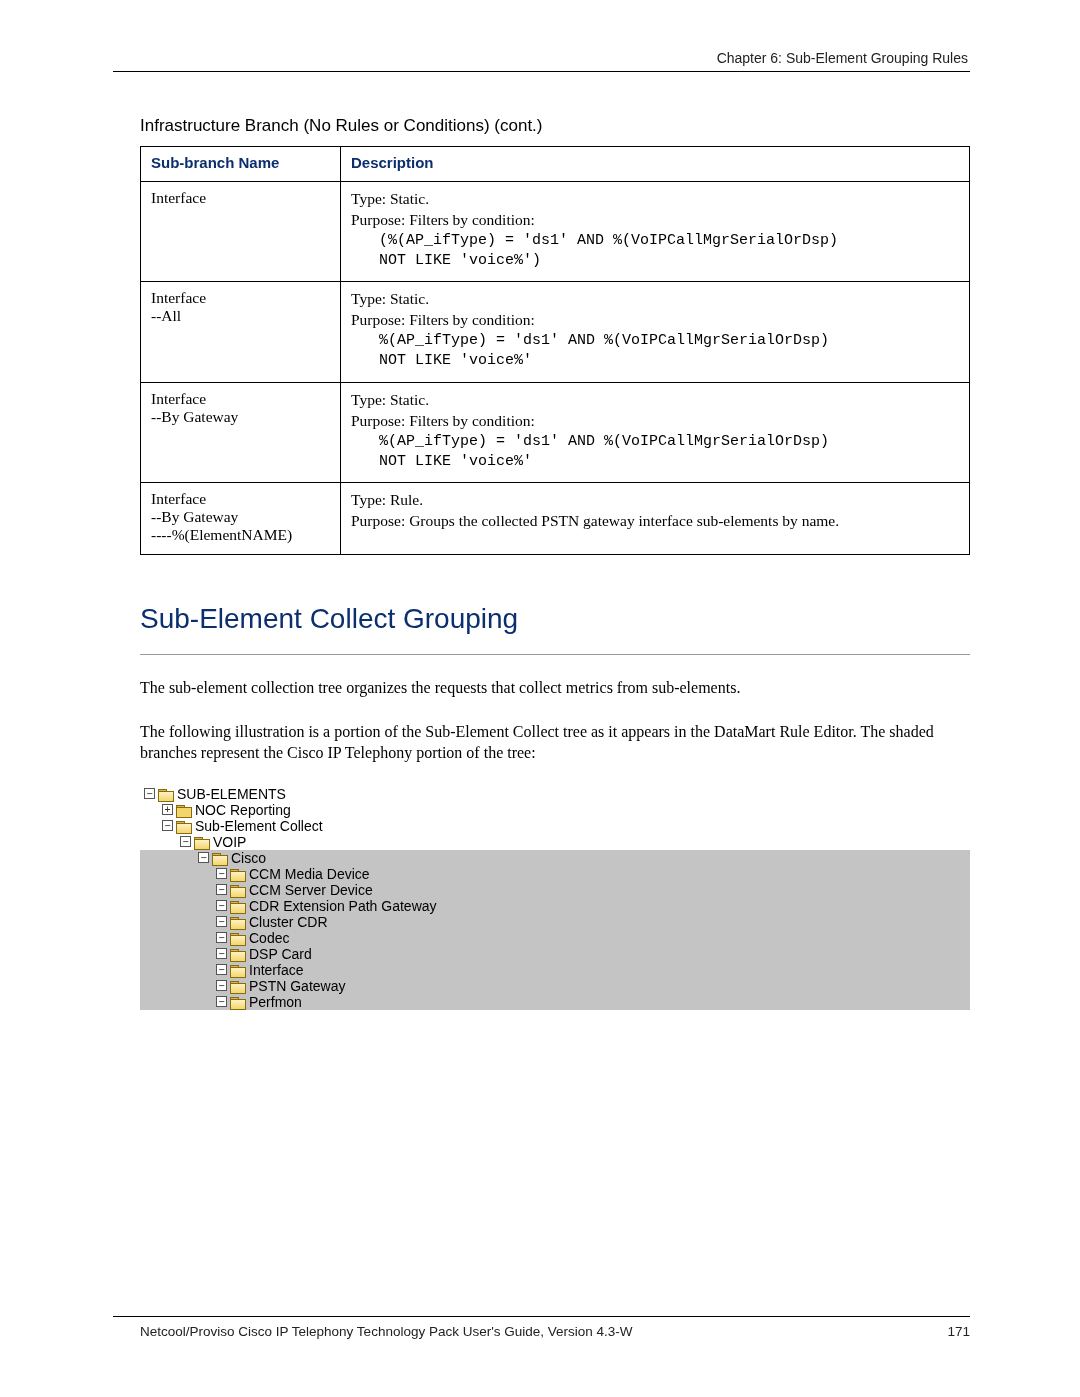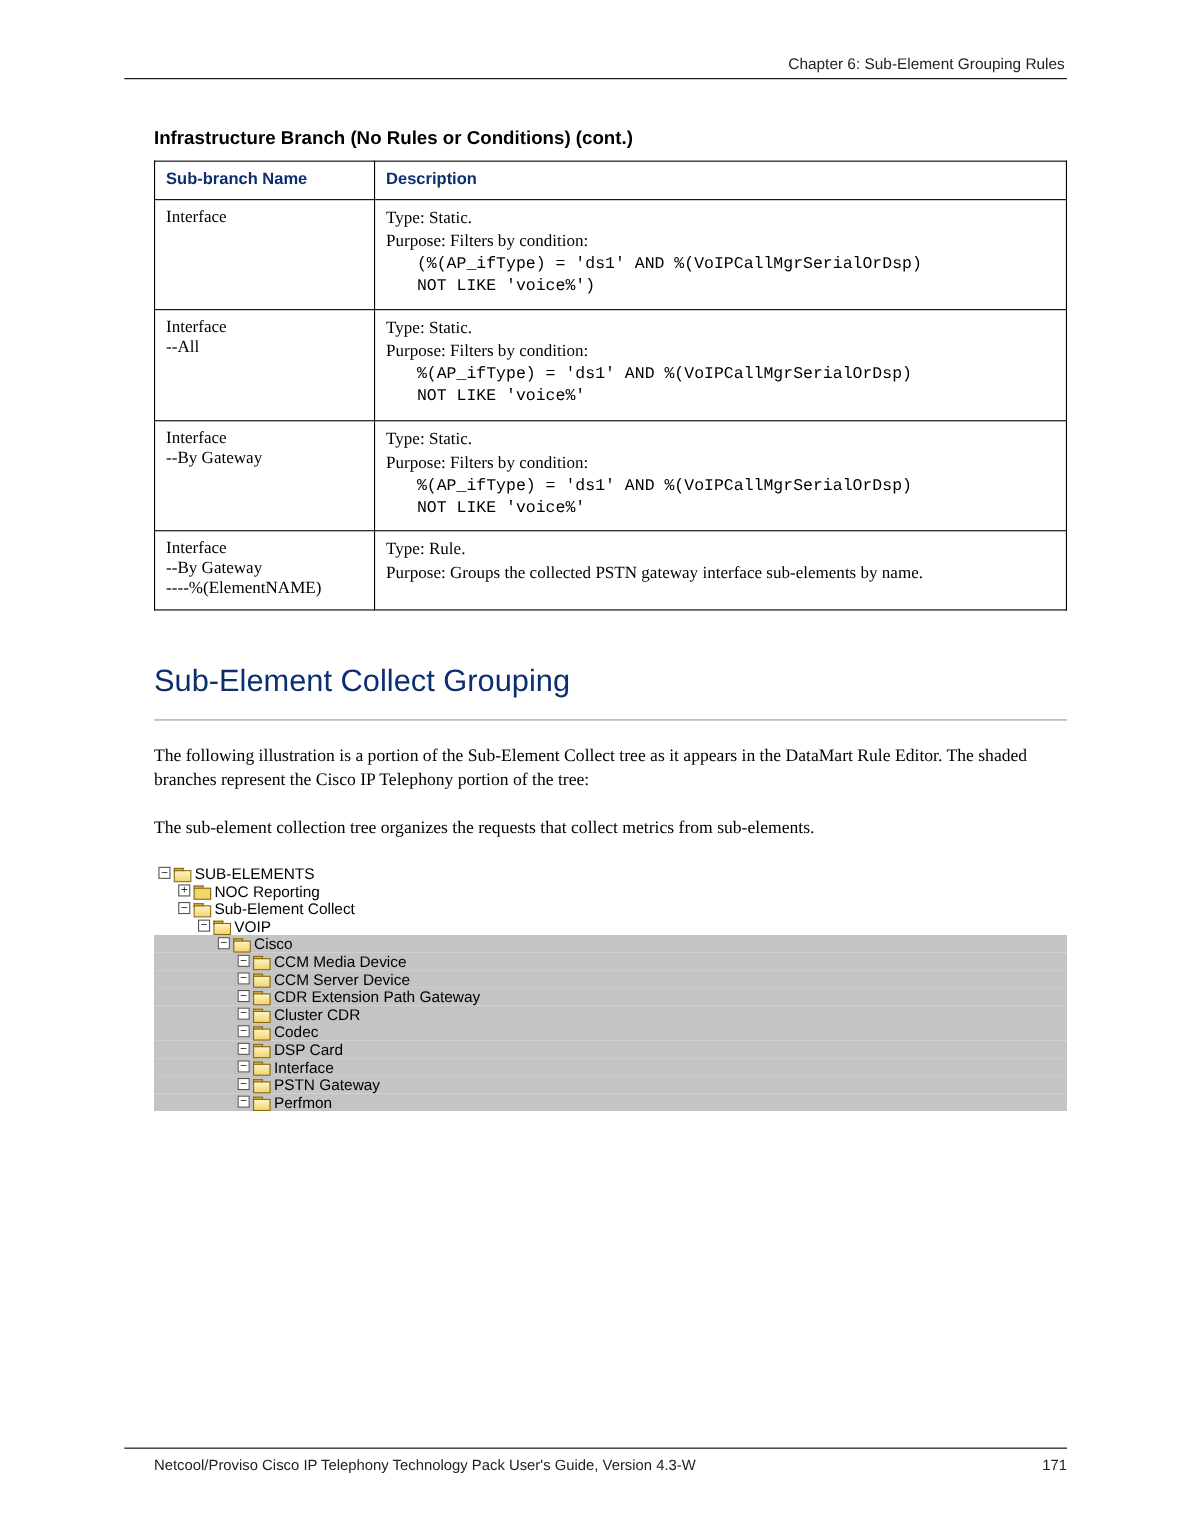--- a/index.html
+++ b/index.html
@@ -1,20 +1,20 @@
 <!DOCTYPE html>
 <html><head>
 <meta charset="utf-8">
 <style>
   * { box-sizing: border-box; margin: 0; padding: 0; }
   html, body { width: 1080px; height: 1397px; background: #fff; font-family: "Times New Roman", Times, serif; color: #000; }
   .page { width: 1080px; height: 1397px; position: relative; padding: 56px 110px 0 140px; }
   .header-line { position: absolute; top: 71px; left: 113px; right: 110px; height: 1px; background: #000; }
   .running-head { position: absolute; top: 50px; right: 112px; font-family: Arial, Helvetica, sans-serif; font-size: 14px; color: #222; }
-  .section-title { font-family: Arial, Helvetica, sans-serif; font-weight: bold; font-size: 17px; margin-top: 60px; margin-bottom: 10px; }
+  .section-title { font-family: Arial, Helvetica, sans-serif; font-weight: normal; font-size: 17px; margin-top: 60px; margin-bottom: 10px; }
   table.rules { width: 100%; border-collapse: collapse; font-size: 15.5px; }
   table.rules th, table.rules td { border: 1px solid #000; vertical-align: top; padding: 7px 10px 10px 10px; text-align: left; }
   table.rules th { font-family: Arial, Helvetica, sans-serif; font-weight: bold; font-size: 15px; color: #0b2e6f; }
   table.rules th:first-child, table.rules td:first-child { width: 200px; padding-left: 10px; }
   .code { font-family: "Courier New", Courier, monospace; font-size: 15px; white-space: pre; padding-left: 28px; display: block; line-height: 1.35; }
   .desc-line { line-height: 1.35; }
   h2.h2 { font-family: Arial, Helvetica, sans-serif; font-weight: normal; font-size: 28px; color: #0b2e6f; margin-top: 48px; border-bottom: 1px solid #999; padding-bottom: 19px; }
   p.body { font-size: 16px; line-height: 1.35; margin-top: 22px; }
   .tree-wrap { margin-top: 22px; }
   .tree { font-family: Arial, Helvetica, sans-serif; font-size: 14px; line-height: 16px; }
@@ -84,22 +84,22 @@
         <td>
           <div class="desc-line">Type: Rule.</div>
           <div class="desc-line">Purpose: Groups the collected PSTN gateway interface sub-elements by name.</div>
         </td>
       </tr>
     </tbody>
   </table>
 
   <h2 class="h2">Sub-Element Collect Grouping</h2>
 
+  <p class="body">The sub-element collection tree organizes the requests that collect metrics from sub-elements.</p>
   <p class="body">The following illustration is a portion of the Sub-Element Collect tree as it appears in the DataMart Rule Editor. The shaded branches represent the Cisco IP Telephony portion of the tree:</p>
-  <p class="body">The sub-element collection tree organizes the requests that collect metrics from sub-elements.</p>
 
   <div class="tree-wrap">
     <div class="tree" id="tree">
         <div class="tree-row">
           <span class="tree-indent" style="width: 4px;"></span>
           <span class="toggle">−</span>
           <span class="folder open"></span>
           <span class="tree-label">SUB-ELEMENTS</span>
         </div>
         <div class="tree-row">

